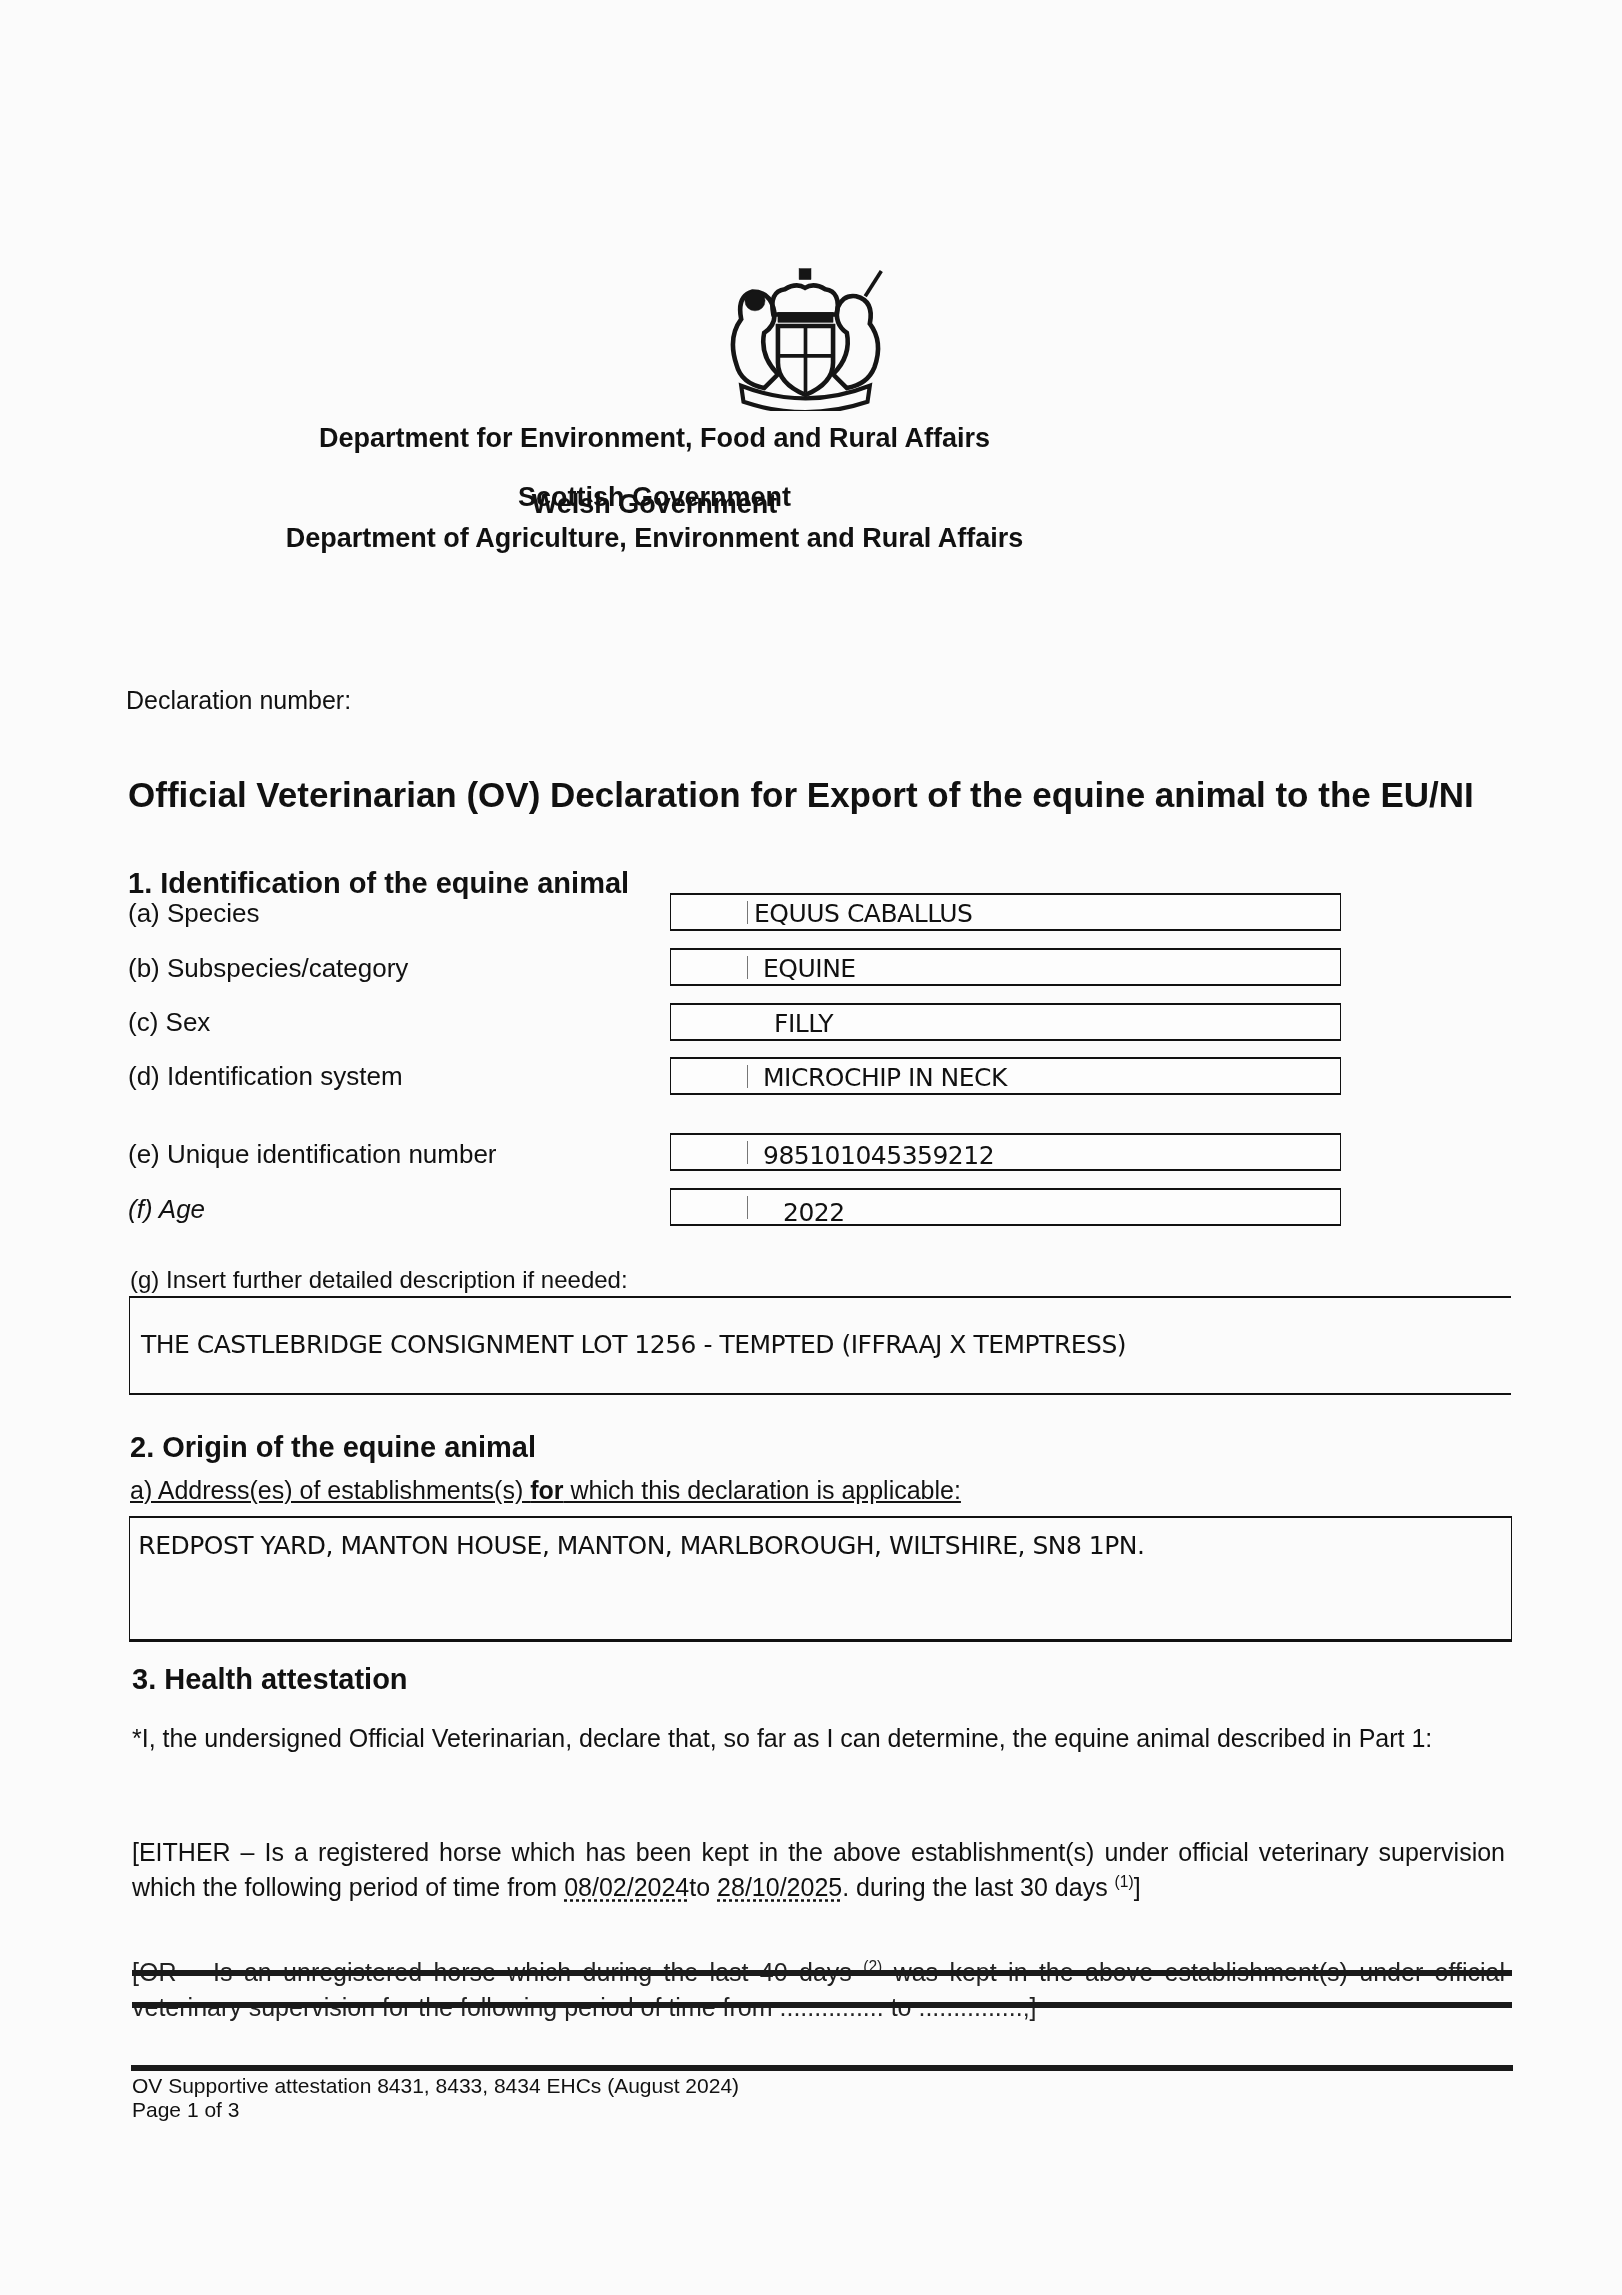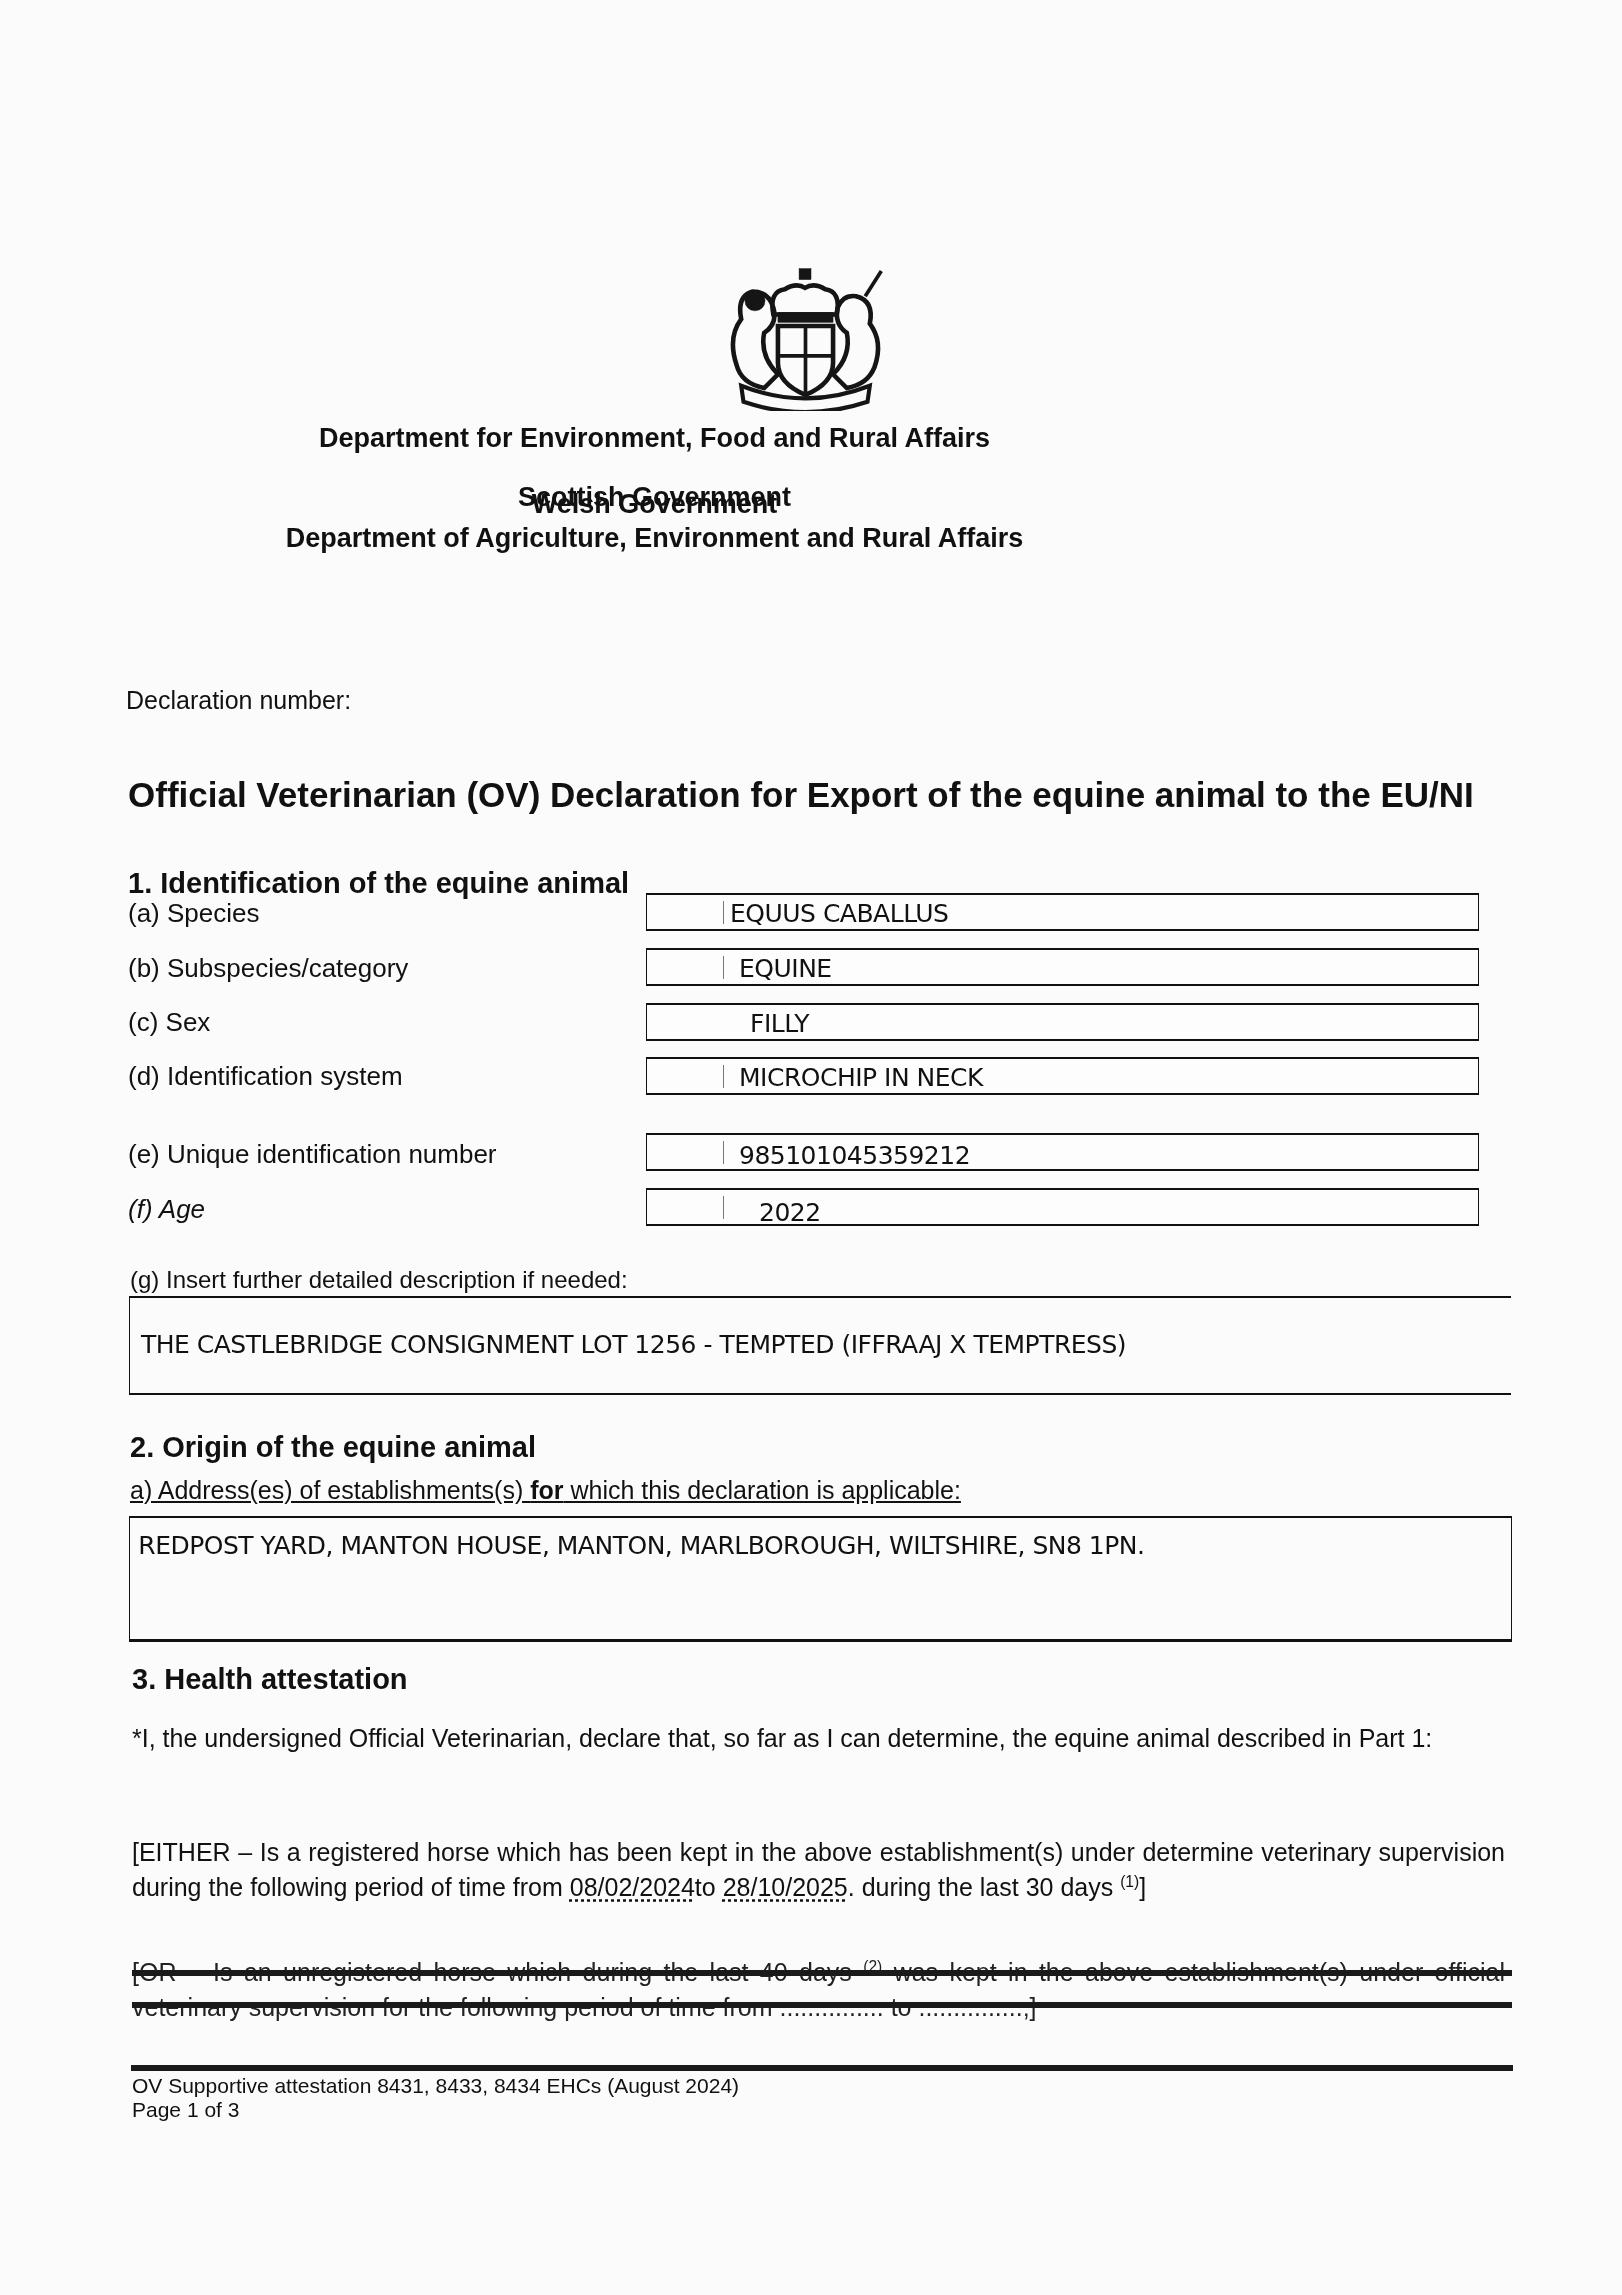--- a/index.html
+++ b/index.html
@@ -25,21 +25,21 @@
   .label-text { font-size: 25px; }
   .decl-num { left: 126px; top: 686px; font-size: 25px; }
 
   .main-title {
     left: 128px; top: 775px; font-size: 35px; font-weight: bold; white-space: nowrap;
   }
   .section-h { font-size: 29px; font-weight: bold; white-space: nowrap; }
 
   .field-label { position: absolute; left: 128px; font-size: 26px; white-space: nowrap; }
   .field-box {
-    position: absolute; left: 646px; width: 833px; height: 38px;
+    position: absolute; left: 670px; width: 671px; height: 38px;
     border: 1.8px solid #111; border-top-width: 2.3px; border-bottom-width: 2.8px;
     box-sizing: border-box; background: #fdfdfd;
   }
   .field-box .cursor-mark {
     position: absolute; left: 76px; top: 6.4px; width: 0.9px; height: 23px;
     background: #777;
   }
   .field-box .val {
     position: absolute; top: 3.7px; font-size: 25px;
     font-family: "DejaVu Sans", sans-serif; letter-spacing: -0.5px; white-space: nowrap;
@@ -171,21 +171,21 @@
 </div>
 <div class="addr-box">
   <span class="val">REDPOST YARD, MANTON HOUSE, MANTON, MARLBOROUGH, WILTSHIRE, SN8 1PN.</span>
 </div>
 
 <div class="abs section-h" style="left:132px; top:1663px;">3. Health attestation</div>
 
 <div class="para" style="top:1721px; text-align:left;">*I, the undersigned Official Veterinarian, declare that, so far as I can determine, the equine animal described in Part 1:</div>
 
 <div class="para" style="top:1835px;">
-  <span>[EITHER – Is a registered horse which has been kept in the above establishment(s) under determine veterinary supervision during the following period of time from </span><span class="dotted">08/02/2024</span><span>to </span><span class="dotted">28/10/2025</span><span>. during the last 30 days </span><sup>(1)</sup><span>]</span>
+  <span>[EITHER – Is a registered horse which has been kept in the above establishment(s) under official veterinary supervision which the following period of time from </span><span class="dotted">08/02/2024</span><span>to </span><span class="dotted">28/10/2025</span><span>. during the last 30 days </span><sup>(1)</sup><span>]</span>
 </div>
 
 <div class="strike-para">
   <span>[OR – Is an unregistered horse which during the last 40 days </span><sup>(2)</sup><span> was kept in the above establishment(s) under official veterinary supervision for the following period of time from ............... to ...............;]</span>
 </div>
 <div class="strike-bar" style="top:1970px;"></div>
 <div class="strike-bar" style="top:2002px;"></div>
 
 <div class="footer-rule"></div>
 <div class="footer-text" style="top:2074px;">OV Supportive attestation 8431, 8433, 8434 EHCs (August 2024)</div>

